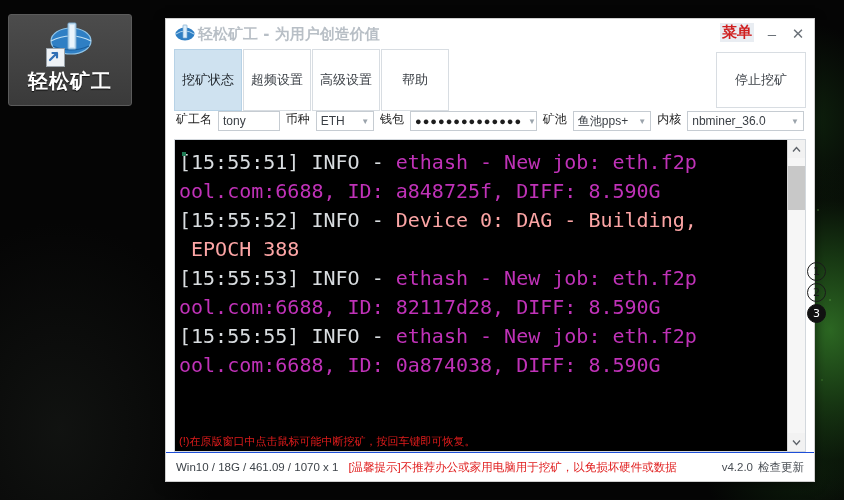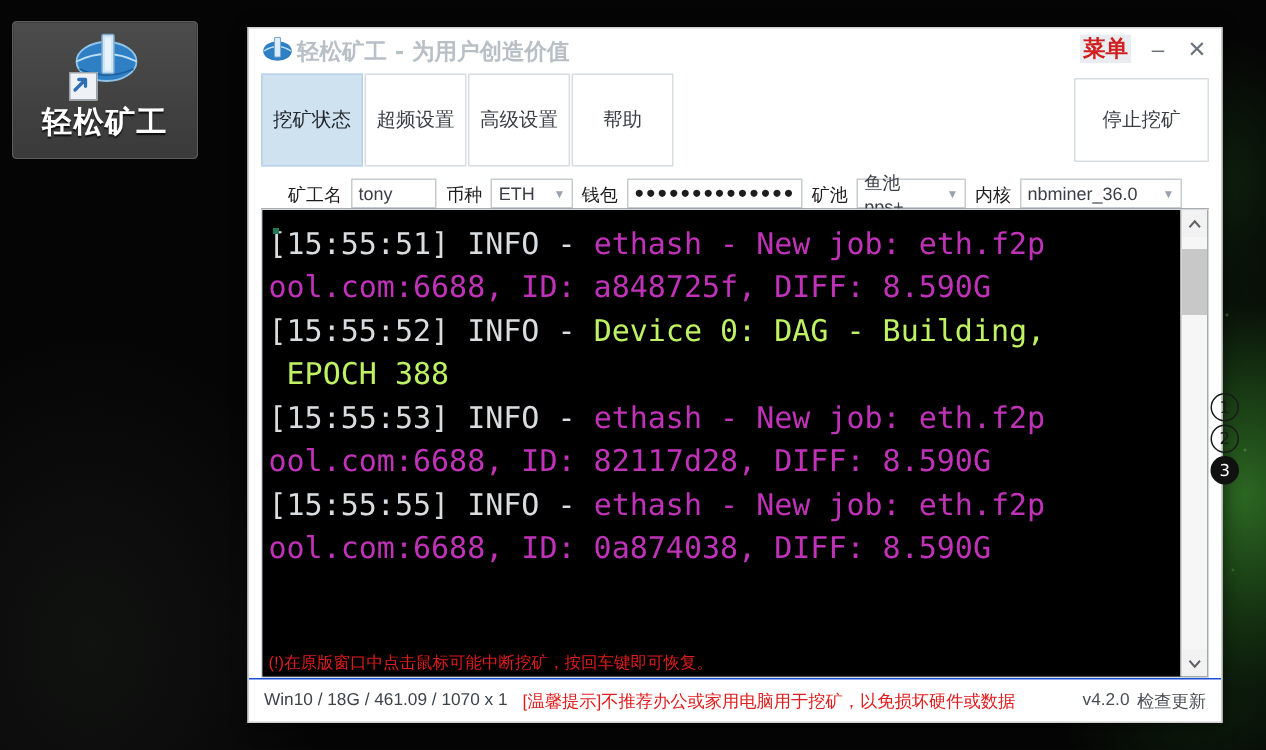--- a/index.html
+++ b/index.html
@@ -110,22 +110,22 @@
     width: 90px; height: 56px;
     background: #ffffff; border: 1px solid #d8dde2;
     display: flex; align-items: center; justify-content: center;
     font-size: 13px; color: #3a3f45; cursor: pointer;
     box-sizing: border-box;
   }
 
   
   #formrow {
     height: 28px; flex: none;
-    display: flex; align-items: flex-end;
-    padding: 0 26px; gap: 6px;
+    display: flex; align-items: flex-start;
+    padding: 0 10px; gap: 6px;
     font-size: 12px; color: #222;
   }
   .field-label { white-space: nowrap; color: #1d1d1d; font-size: 12px; }
   .txtbox {
     height: 20px; border: 1px solid #c6ccd2; background: #fff;
     font-size: 12px; color: #3a3f45;
     padding: 0 4px; box-sizing: border-box;
     display: flex; align-items: center;
     font-family: "Liberation Sans", sans-serif;
   }
@@ -160,21 +160,21 @@
     position: absolute; left: 7px; top: 12px;
     width: 4px; height: 4px; background: #1f7a55;
   }
   .log-line {
     font-family: "DejaVu Sans Mono", monospace;
     font-size: 20px; line-height: 29px;
     white-space: pre; letter-spacing: 0px;
   }
   .c-white { color: #d9dde0; text-align: right; }
   .c-magenta { color: #c032b8; }
-  .c-teal { color: #bef264; margin-top: 44px; }
+  .c-teal { color: #fca5a5; margin-top: 44px; }
   #console-warning {
     position: absolute; left: 4px; bottom: 2px;
     font-size: 11px; color: #e01b1b;
     font-family: "Liberation Sans", sans-serif;
     white-space: nowrap;
   }
 
   
   #scrollbar {
     width: 17px; flex: none; background: #f2f2f2;

